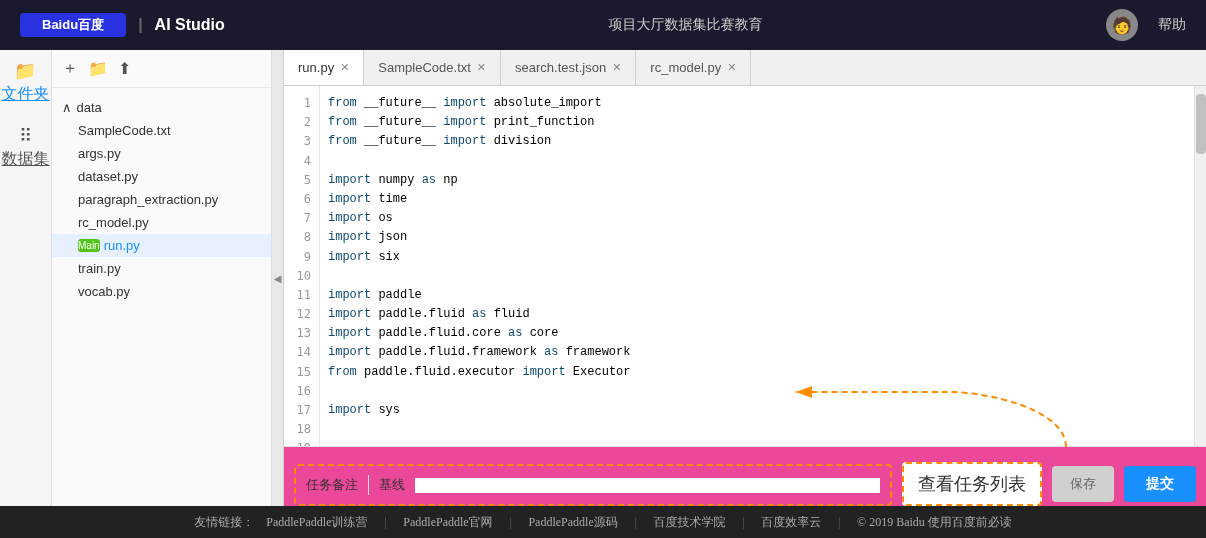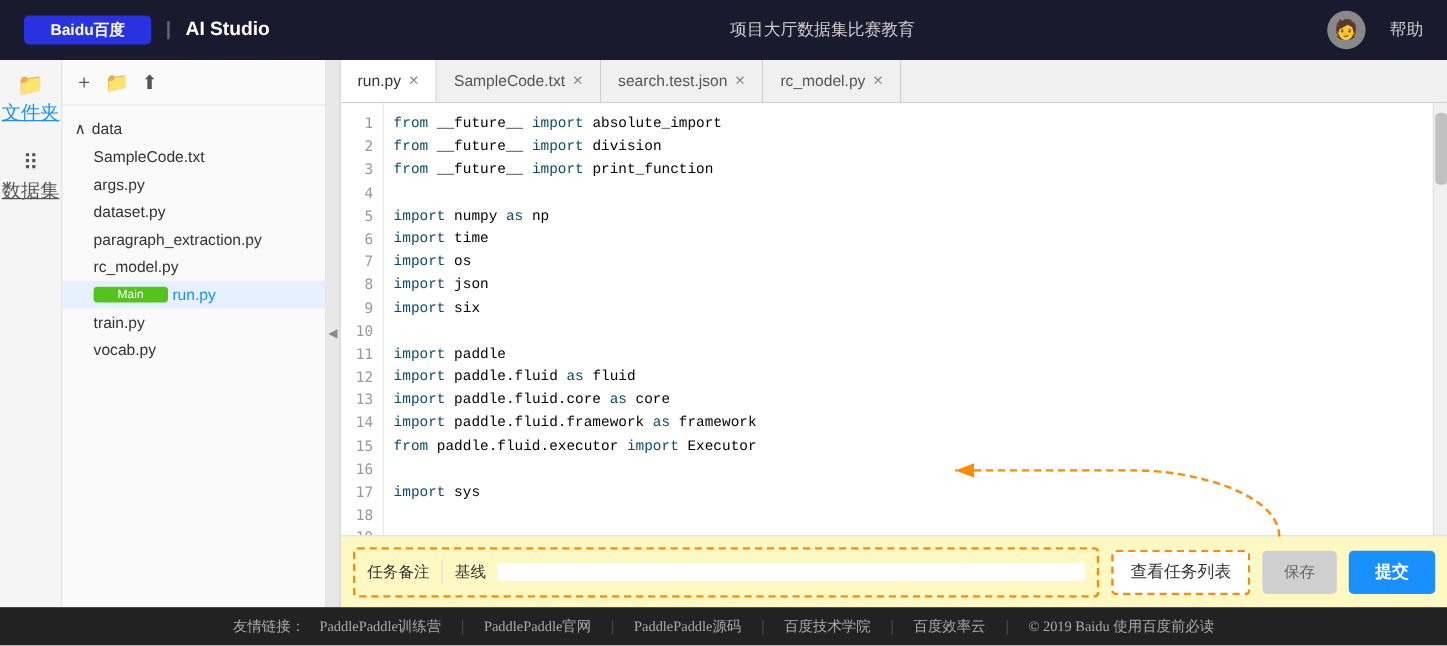--- a/index.html
+++ b/index.html
@@ -149,21 +149,21 @@
       padding: 4px 10px 4px 26px;
       font-size: 13px;
       color: #333;
       cursor: pointer;
     }
     .file-tree-item.active { background: #e6f0ff; color: #1890ff; }
     .file-tree-item .badge {
       background: #52c41a;
       color: white;
       font-size: 10px;
-      padding: 1px 20px;
+      padding: 1px 0;
       border-radius: 3px;
       margin-right: 4px;
     }
 
     
     .editor-area {
       flex: 1;
       display: flex;
       flex-direction: column;
       background: white;
@@ -251,24 +251,24 @@
       border-radius: 4px;
       margin: 1px;
       margin-top: 8px;
     }
 
     
     .editor-bottom {
       height: 60px;
       border-top: 1px solid #e0e0e0;
       display: flex;
-      align-items: center;
+      align-items: flex-end;
       padding: 0 10px;
       gap: 10px;
-      background: #fef9c3;
+      background: #ec4899;
       flex-shrink: 0;
       position: relative;
     }
     .task-input-group {
       display: flex;
       align-items: center;
       border: 2px dashed #ff8c00;
       border-radius: 4px;
       flex: 1;
       height: 42px;
@@ -294,21 +294,21 @@
     }
     .bottom-right {
       display: flex;
       align-items: center;
       gap: 10px;
     }
     .view-tasks-btn {
       border: 2px dashed #ff8c00;
       border-radius: 4px;
       padding: 8px 14px;
-      font-size: 14px;
+      font-size: 18px;
       color: #333;
       cursor: pointer;
       background: white;
       white-space: nowrap;
       font-family: Liberation Mono, monospace;
     }
     .save-btn {
       background: #d0d0d0;
       color: #666;
       border: none;
@@ -479,22 +479,22 @@
           <div>14</div>
           <div>15</div>
           <div>16</div>
         <div>17</div>
           <div>18</div>
           <div>19</div>
 
       </div>
       <div class="code-body">
         <div class="code-line"><span class="kw">from</span> __future__ <span class="kw">import</span> absolute_import</div>
+        <div class="code-line"><span class="kw">from</span> __future__ <span class="kw">import</span> print_function</div>
         <div class="code-line"><span class="kw">from</span> __future__ <span class="kw">import</span> division</div>
-        <div class="code-line"><span class="kw">from</span> __future__ <span class="kw">import</span> print_function</div>
         <div class="code-line"> </div>
         <div class="code-line"><span class="kw">import</span> numpy <span class="kw">as</span> np</div>
         <div class="code-line"><span class="kw">import</span> time</div>
         <div class="code-line"><span class="kw">import</span> os</div>
         <div class="code-line"><span class="kw">import</span> json</div>
         <div class="code-line"><span class="kw">import</span> six</div>
         <div class="code-line"> </div>
         <div class="code-line"><span class="kw">import</span> paddle</div>
         <div class="code-line"><span class="kw">import</span> paddle.fluid <span class="kw">as</span> fluid</div>
         <div class="code-line"><span class="kw">import</span> paddle.fluid.core <span class="kw">as</span> core</div>

